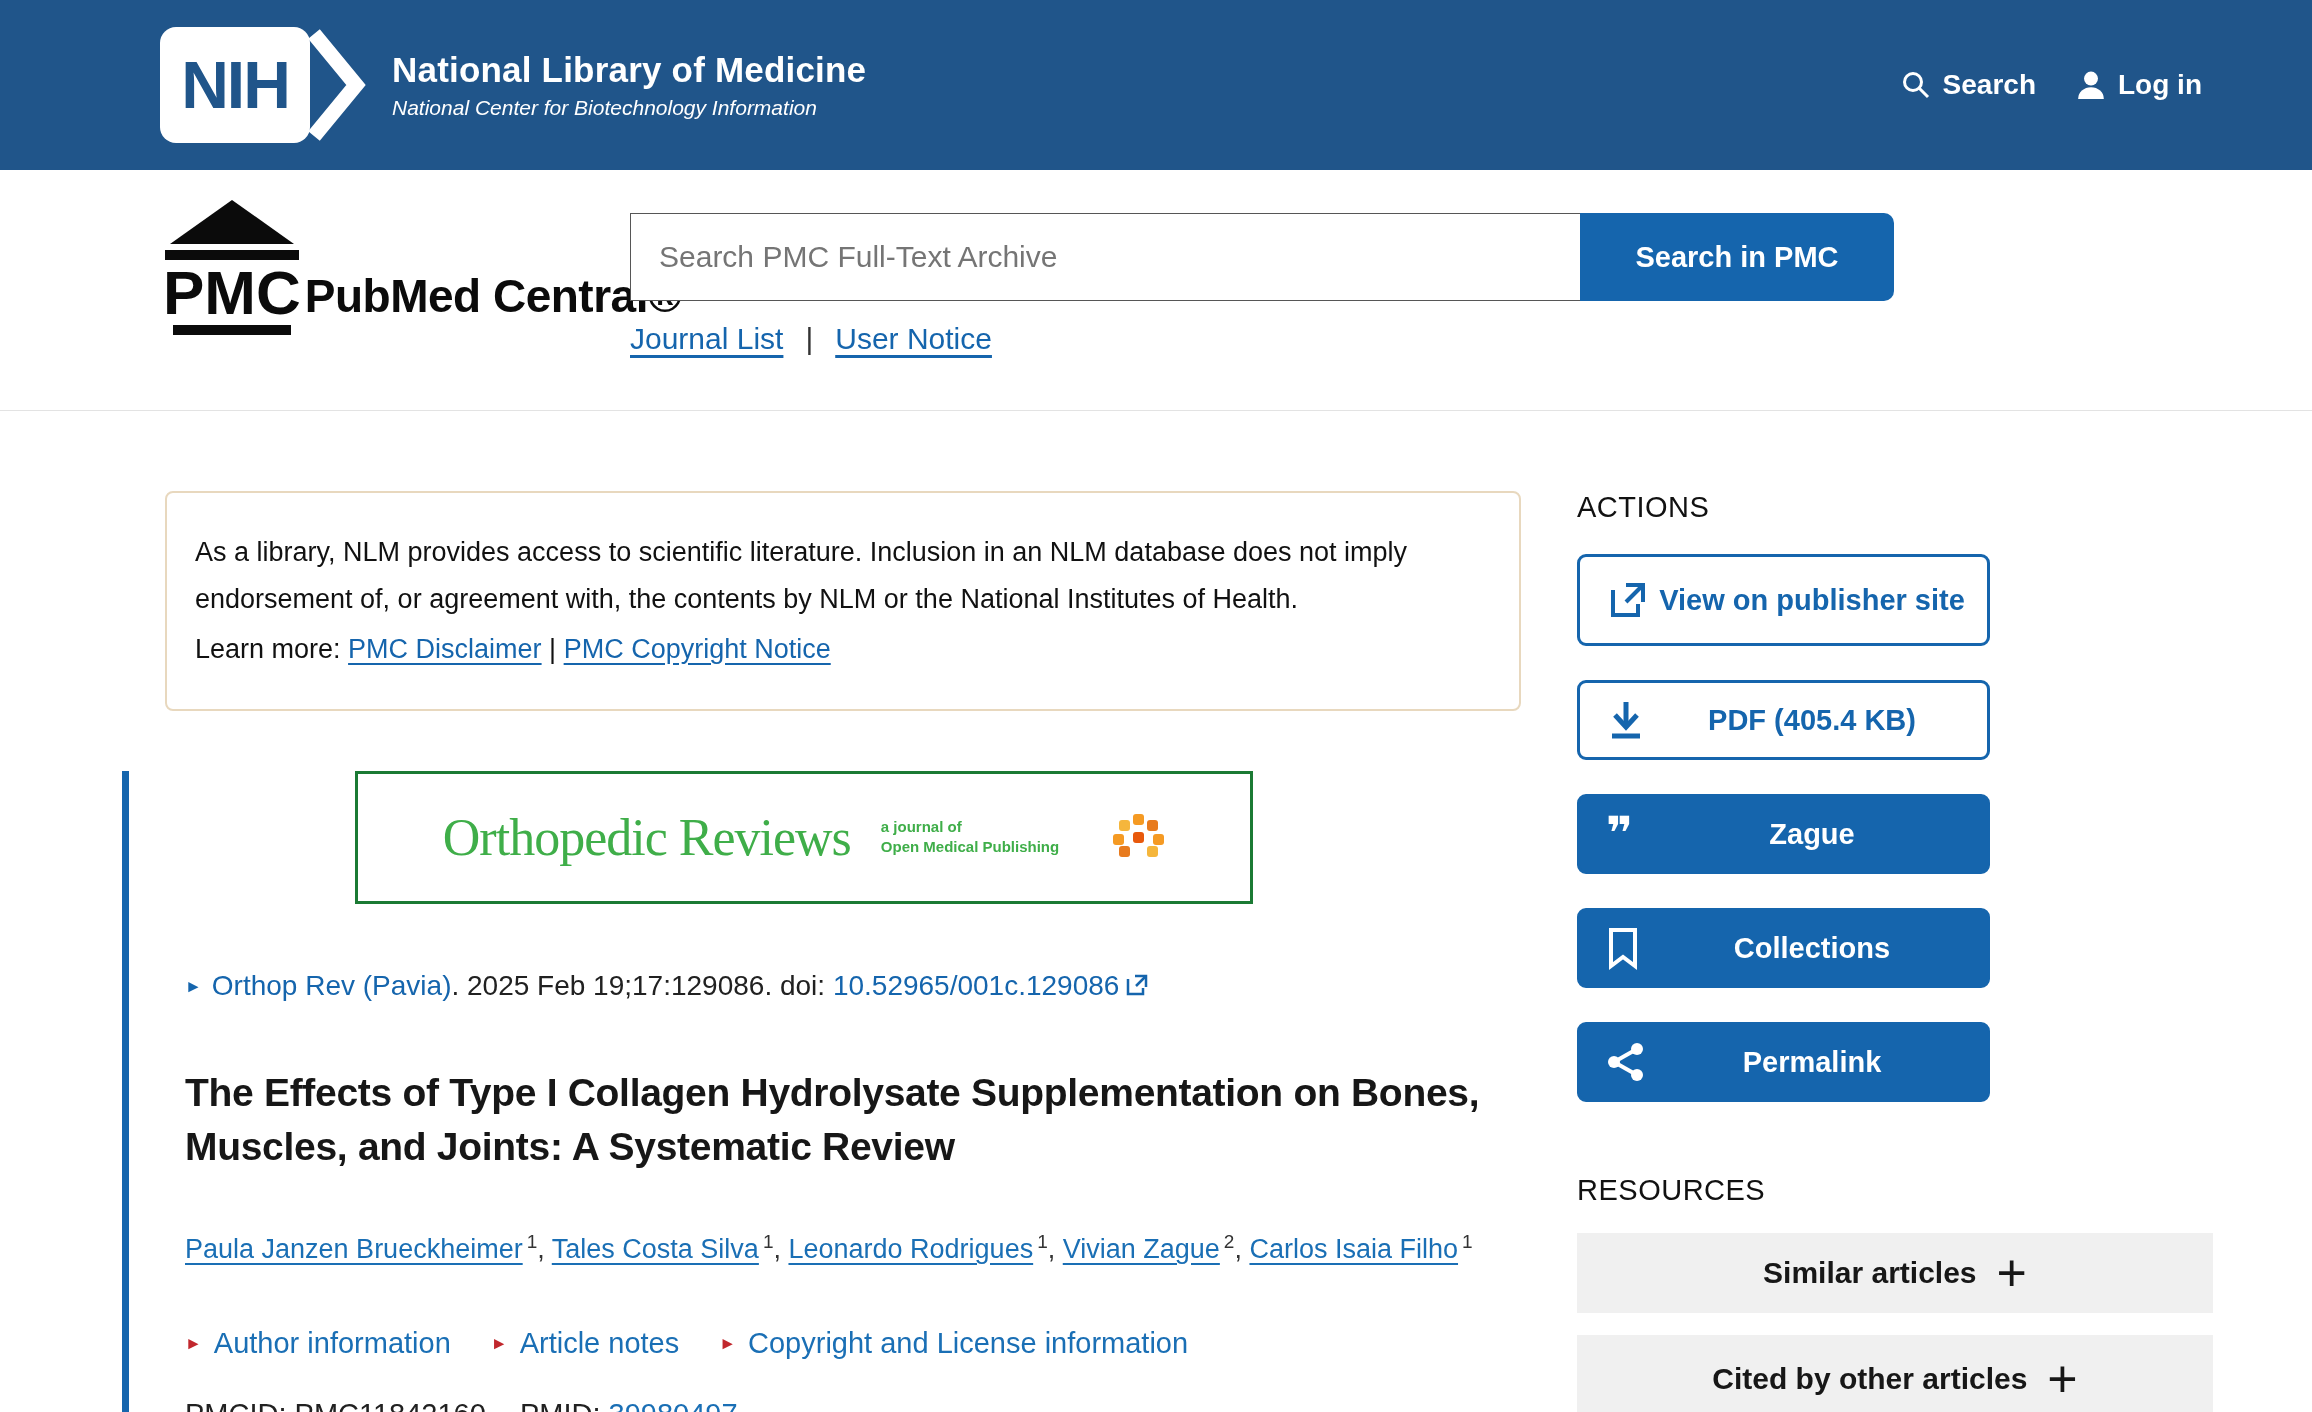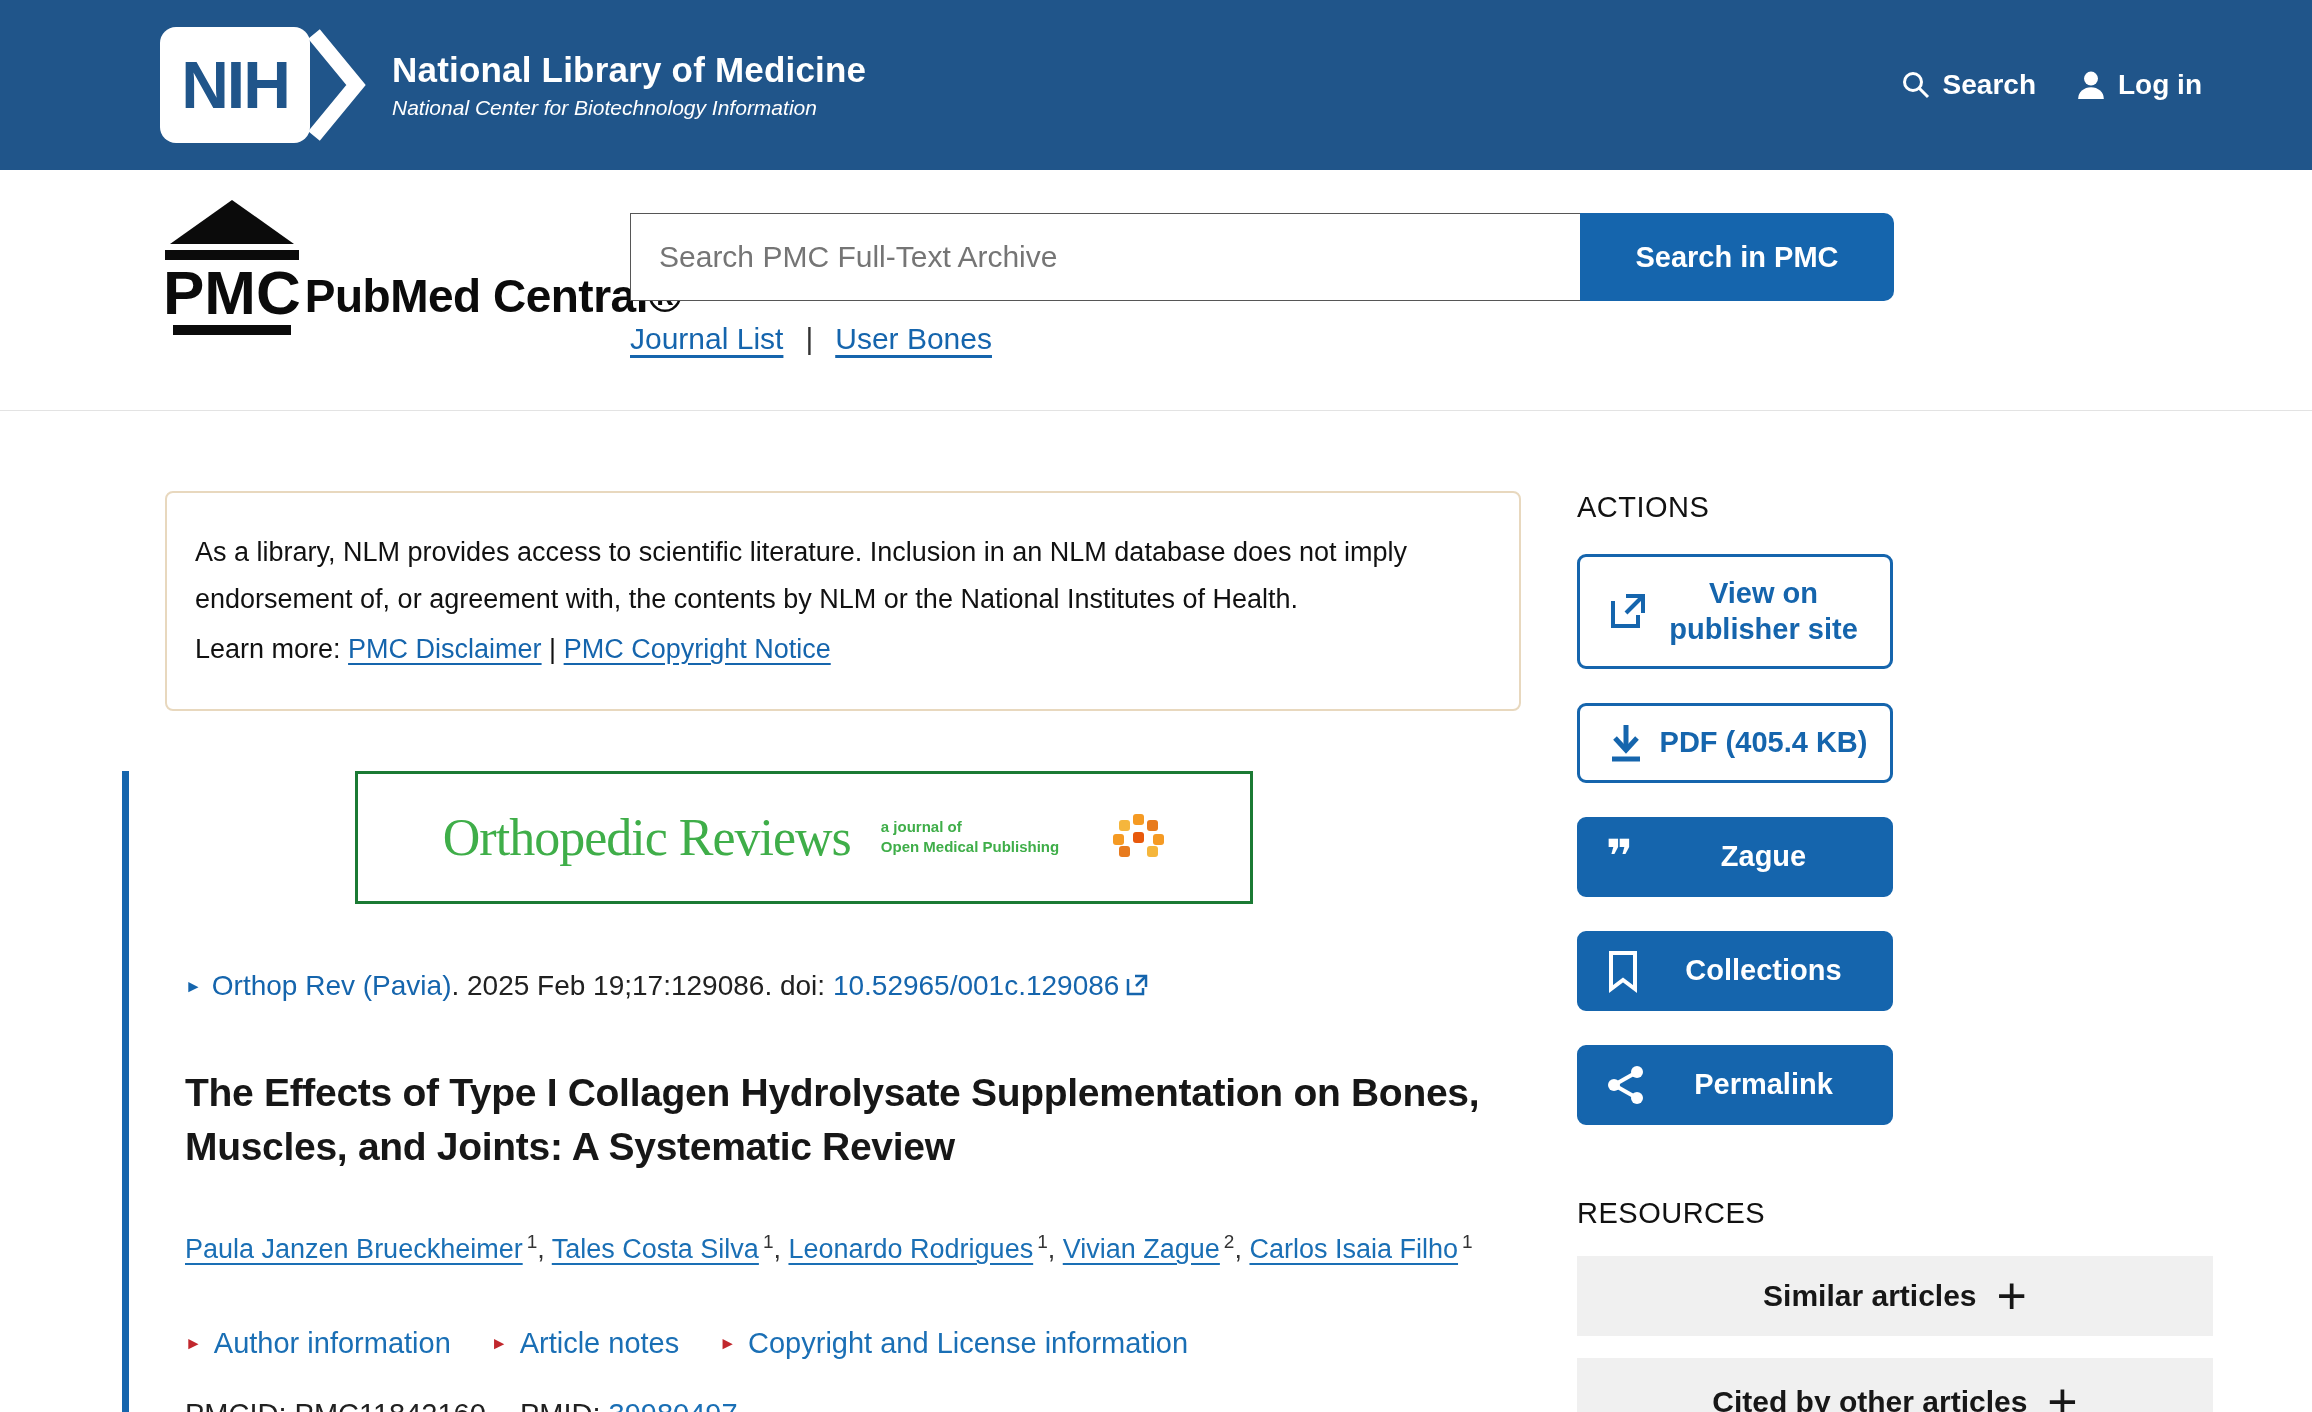--- a/index.html
+++ b/index.html
@@ -93,21 +93,21 @@
   .meta-links{margin-top:62px;display:flex;gap:40px;font-size:29px;align-items:center;}
   .meta-link{display:flex;align-items:center;gap:12px;}
   .meta-link a{color:var(--link-blue);}
 
   .ids-row{margin-top:38px;font-size:29px;color:#212121;display:flex;gap:34px;}
   .ids-row .pmid a{color:var(--link-blue);text-decoration:underline;text-underline-offset:5px;}
 
   
   .side-heading{font-size:29px;font-weight:400;color:#111;letter-spacing:.5px;}
   .action-btns{margin-top:30px;display:flex;flex-direction:column;gap:34px;width:345px;}
-  .abtn{position:relative;width:316px;border-radius:9px;display:flex;align-items:center;
+  .abtn{position:relative;width:413px;border-radius:9px;display:flex;align-items:center;
     justify-content:center;font-size:29px;font-weight:700;cursor:pointer;
     padding:18px 21px 18px 78px;text-align:center;line-height:1.25;font-family:inherit;}
   .abtn.outline{background:#fff;border:3px solid var(--accent-blue);color:var(--accent-blue);}
   .abtn.solid{background:var(--accent-blue);border:3px solid var(--accent-blue);color:#fff;}
   .abtn .ico{position:absolute;left:26px;top:50%;transform:translateY(-50%);display:flex;align-items:center;}
   .abtn.tall{min-height:92px;}
   .abtn.reg{min-height:80px;}
   .quote-glyph{font-size:46px;line-height:.6;font-family:"DejaVu Sans",sans-serif;}
 
   .resources{margin-top:72px;}
@@ -162,21 +162,21 @@
     </div>
     <div class="pmc-name">PubMed Central®</div>
   </div>
   <div class="search-row">
     <input class="pmc-search-input" type="text" placeholder="Search PMC Full-Text Archive" style="">
     <button class="pmc-search-btn">Search in PMC</button>
   </div>
   <div class="journal-links">
     <a>Journal List</a>
     <span class="sep">|</span>
-    <a>User Bones</a>
+    <a>User Notice</a>
   </div>
 </section>
 
 <div class="content">
 
   <div class="main-col">
 
     <div class="disclaimer">
       <span>As a library, NLM provides access to scientific literature. Inclusion in an NLM database does not imply endorsement of, or agreement with, the contents by NLM or the National Institutes of Health.</span>
       <span class="learn">

